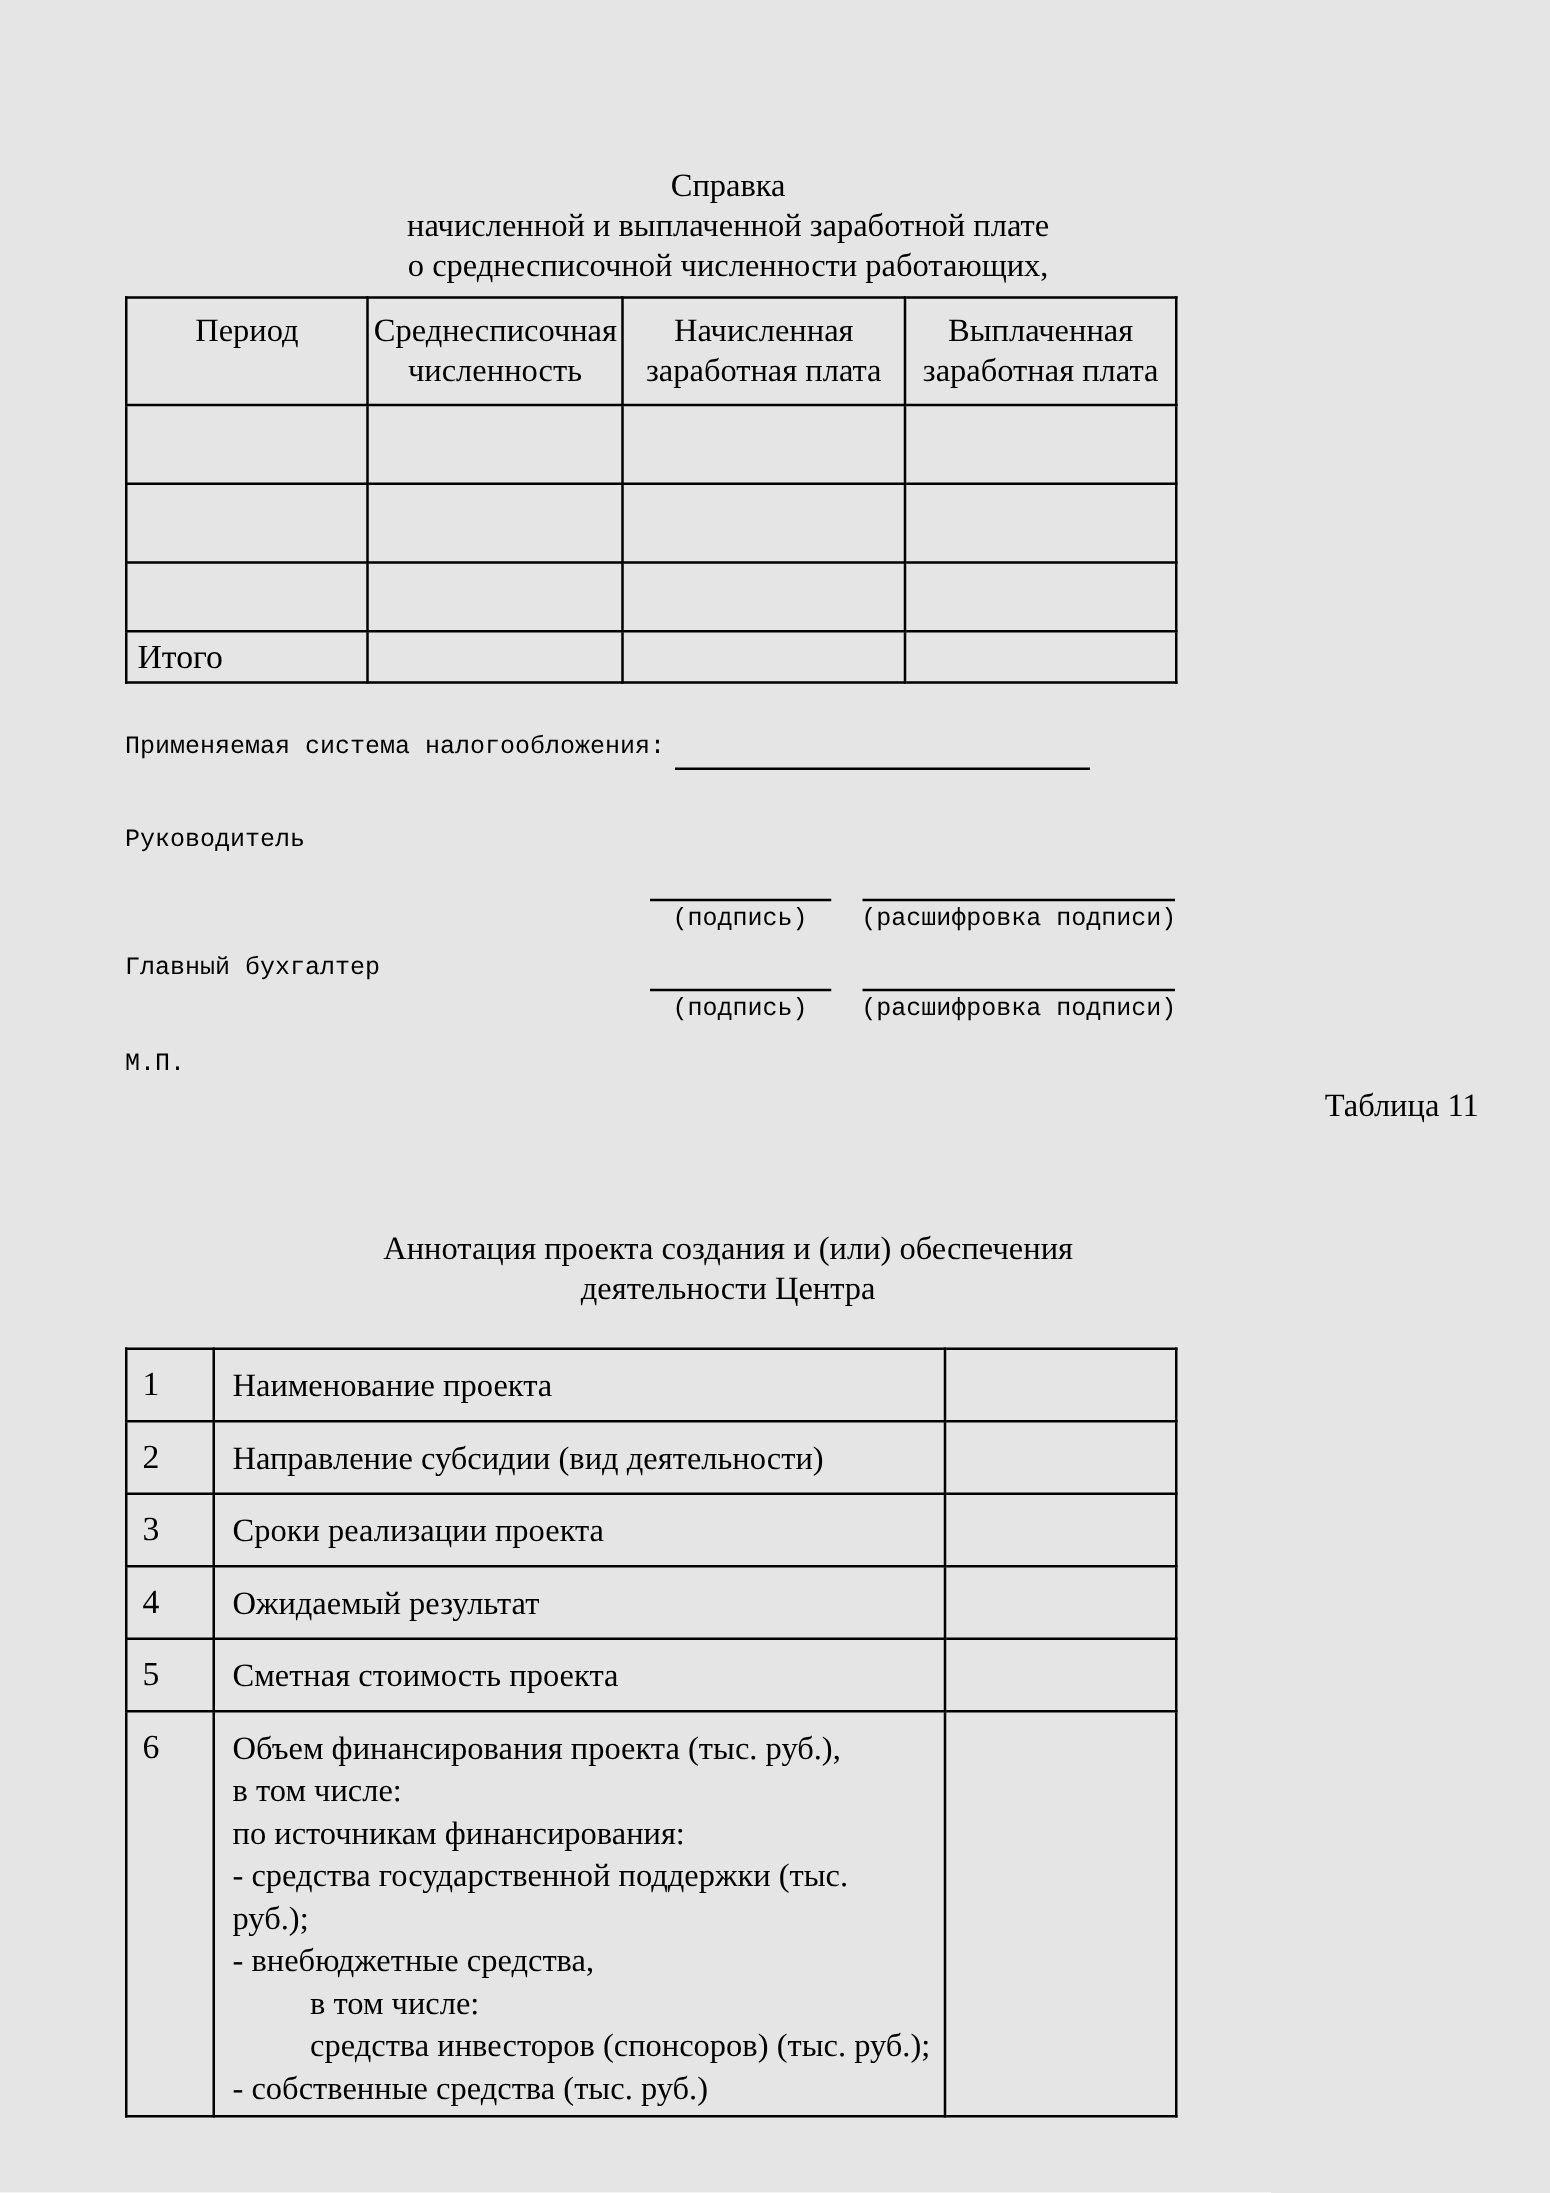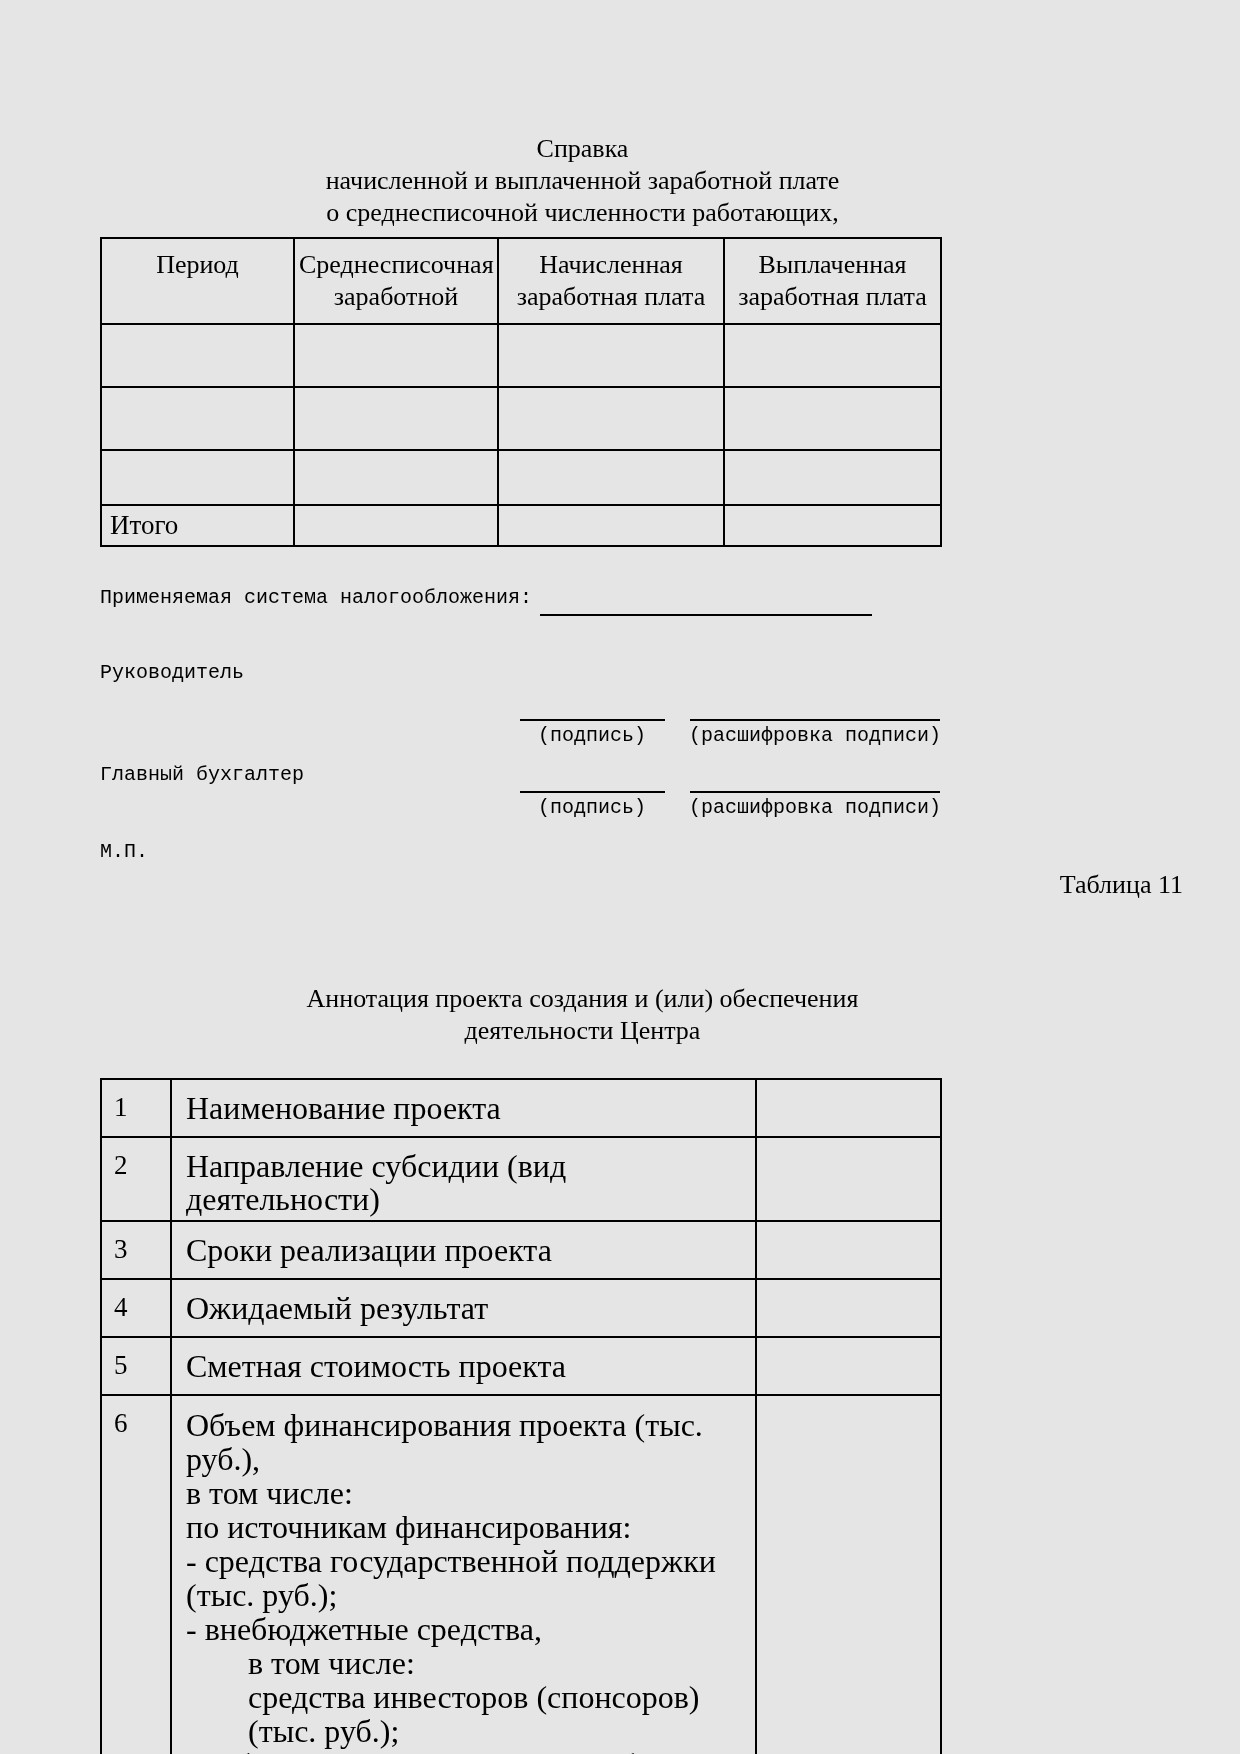--- a/index.html
+++ b/index.html
@@ -15,21 +15,21 @@
     font-family:"Liberation Mono","DejaVu Sans Mono",monospace;
     font-size:20px; line-height:24px; white-space:pre;
   }
   table { border-collapse:collapse; table-layout:fixed; }
   .doc-table td, .doc-table th { border:2px solid #000; font-weight:normal; }
   .t1 th { text-align:center; vertical-align:top; padding:10px 4px; line-height:32px; font-size:26px; }
   .t1 td { padding:0 6px; }
   .t1 .total-cell { font-size:27px; padding-left:8px; vertical-align:middle; }
   .t2 td { vertical-align:top; }
   .t2 .num-cell { padding:12px 4px 4px 12px; font-size:27px; }
-  .t2 .label-cell { padding:12px 10px 4px 14px; font-size:32px; line-height:33px; }
+  .t2 .label-cell { padding:12px 10px 4px 14px; font-size:26px; line-height:33px; }
   .t2 .multi .line { line-height:34px; }
   .t2 .multi .indent { margin-left:62px; }
   .blank-line { position:absolute; height:24px; border-bottom:2px solid #000; }
   .title-block { line-height:32px; }
 </style>
 </head>
 <body>
 
 <div class="page">
 
@@ -42,21 +42,21 @@
   <table class="abs doc-table t1" style="left:100px; top:237px; width:840px;">
     <colgroup>
       <col style="width:193px">
         <col style="width:204px">
         <col style="width:226px">
         <col style="width:217px">
     </colgroup>
     <tbody>
         <tr style="height:76px;">
       <th>Период</th>
-      <th>Среднесписочная заработной</th>
+      <th>Среднесписочная численность</th>
       <th>Начисленная заработная плата</th>
       <th>Выплаченная заработная плата</th>
     </tr>
     <tr style="height:63px;">
       <td></td>
       <td></td>
       <td></td>
       <td></td>
     </tr>
     <tr style="height:63px;">

